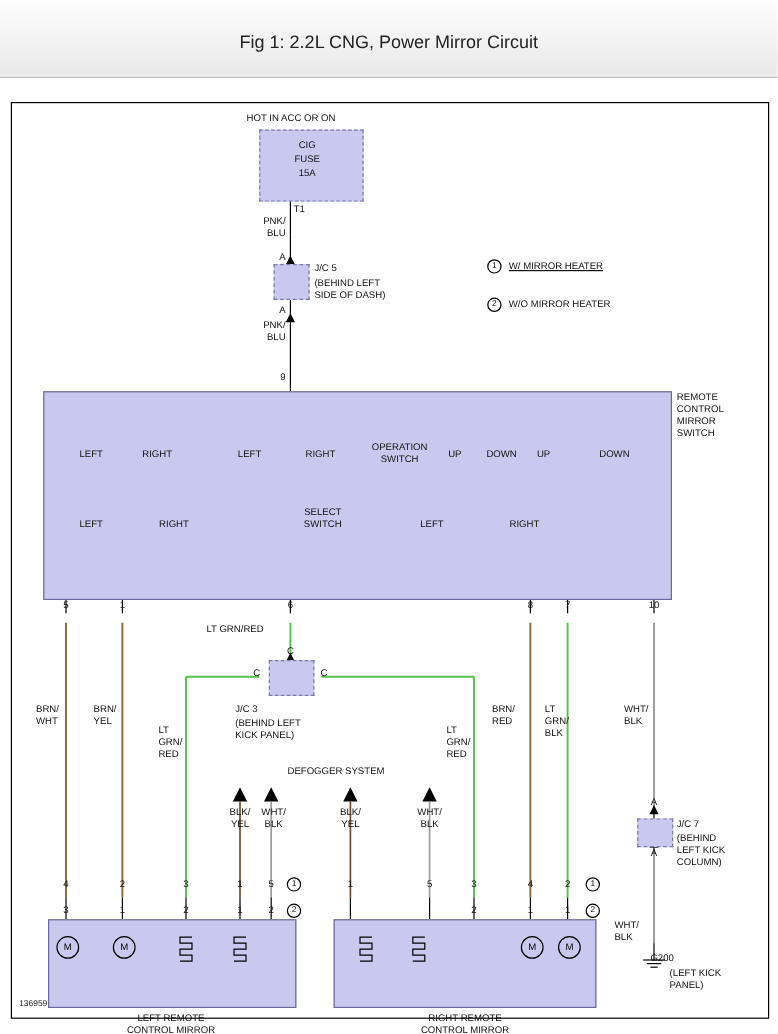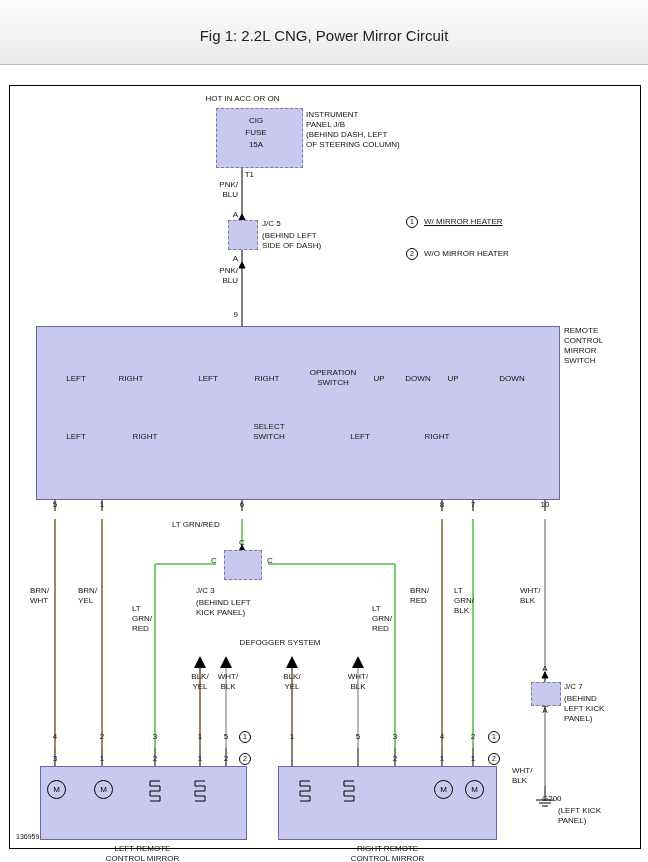--- a/index.html
+++ b/index.html
@@ -229,24 +229,20 @@
     <circle cx="535" cy="714" r="0.5" fill="#000"></circle>
   </svg>
 
   <div class="lbl c" style="left:150px;top:8px;width:165px;">HOT IN ACC OR ON</div>
 
   <div class="dash" style="left:206px;top:22px;width:85px;height:58px;"></div>
   <div class="lbl c" style="left:226px;top:30px;width:40px;">CIG</div>
   <div class="lbl c" style="left:226px;top:42px;width:40px;">FUSE</div>
   <div class="lbl c" style="left:226px;top:54px;width:40px;">15A</div>
 
-  <div class="lbl" style="left:296px;top:24px;width:140px;">INSTRUMENT
-PANEL J/B
-(BEHIND DASH, LEFT
-OF STEERING COLUMN)</div>
 
   <div class="lbl r" style="left:216px;top:84px;width:28px;">T1</div>
   <div class="lbl r" style="left:192px;top:94px;width:36px;">PNK/
 BLU</div>
 
   <div class="lbl r" style="left:204px;top:124px;width:24px;">A</div>
   <div class="dash" style="left:218px;top:134px;width:28px;height:28px;"></div>
   <div class="lbl" style="left:252px;top:133px;width:80px;">J/C 5</div>
   <div class="lbl" style="left:252px;top:145px;width:80px;">(BEHIND LEFT
 SIDE OF DASH)</div>
@@ -332,21 +328,21 @@
 YEL</div>
   <div class="lbl c" style="left:330px;top:586px;width:36px;">WHT/
 BLK</div>
 
   <div class="lbl c" style="left:525px;top:578px;width:20px;">A</div>
   <div class="dash" style="left:521px;top:596px;width:28px;height:22px;"></div>
   <div class="lbl c" style="left:525px;top:620px;width:20px;">A</div>
   <div class="lbl" style="left:554px;top:596px;width:70px;">J/C 7</div>
   <div class="lbl" style="left:554px;top:608px;width:70px;">(BEHIND
 LEFT KICK
-PANEL)</div>
+COLUMN)</div>
 
   <div class="lbl" style="left:532px;top:708px;width:70px;">G200</div>
   <div class="lbl" style="left:548px;top:720px;width:70px;">(LEFT KICK
 PANEL)</div>
 
   <div class="lbl c" style="left:35px;top:646px;width:20px;">4</div>
   <div class="lbl c" style="left:82px;top:646px;width:20px;">2</div>
   <div class="lbl c" style="left:135px;top:646px;width:20px;">3</div>
   <div class="lbl c" style="left:180px;top:646px;width:20px;">1</div>
   <div class="lbl c" style="left:206px;top:646px;width:20px;">5</div>

